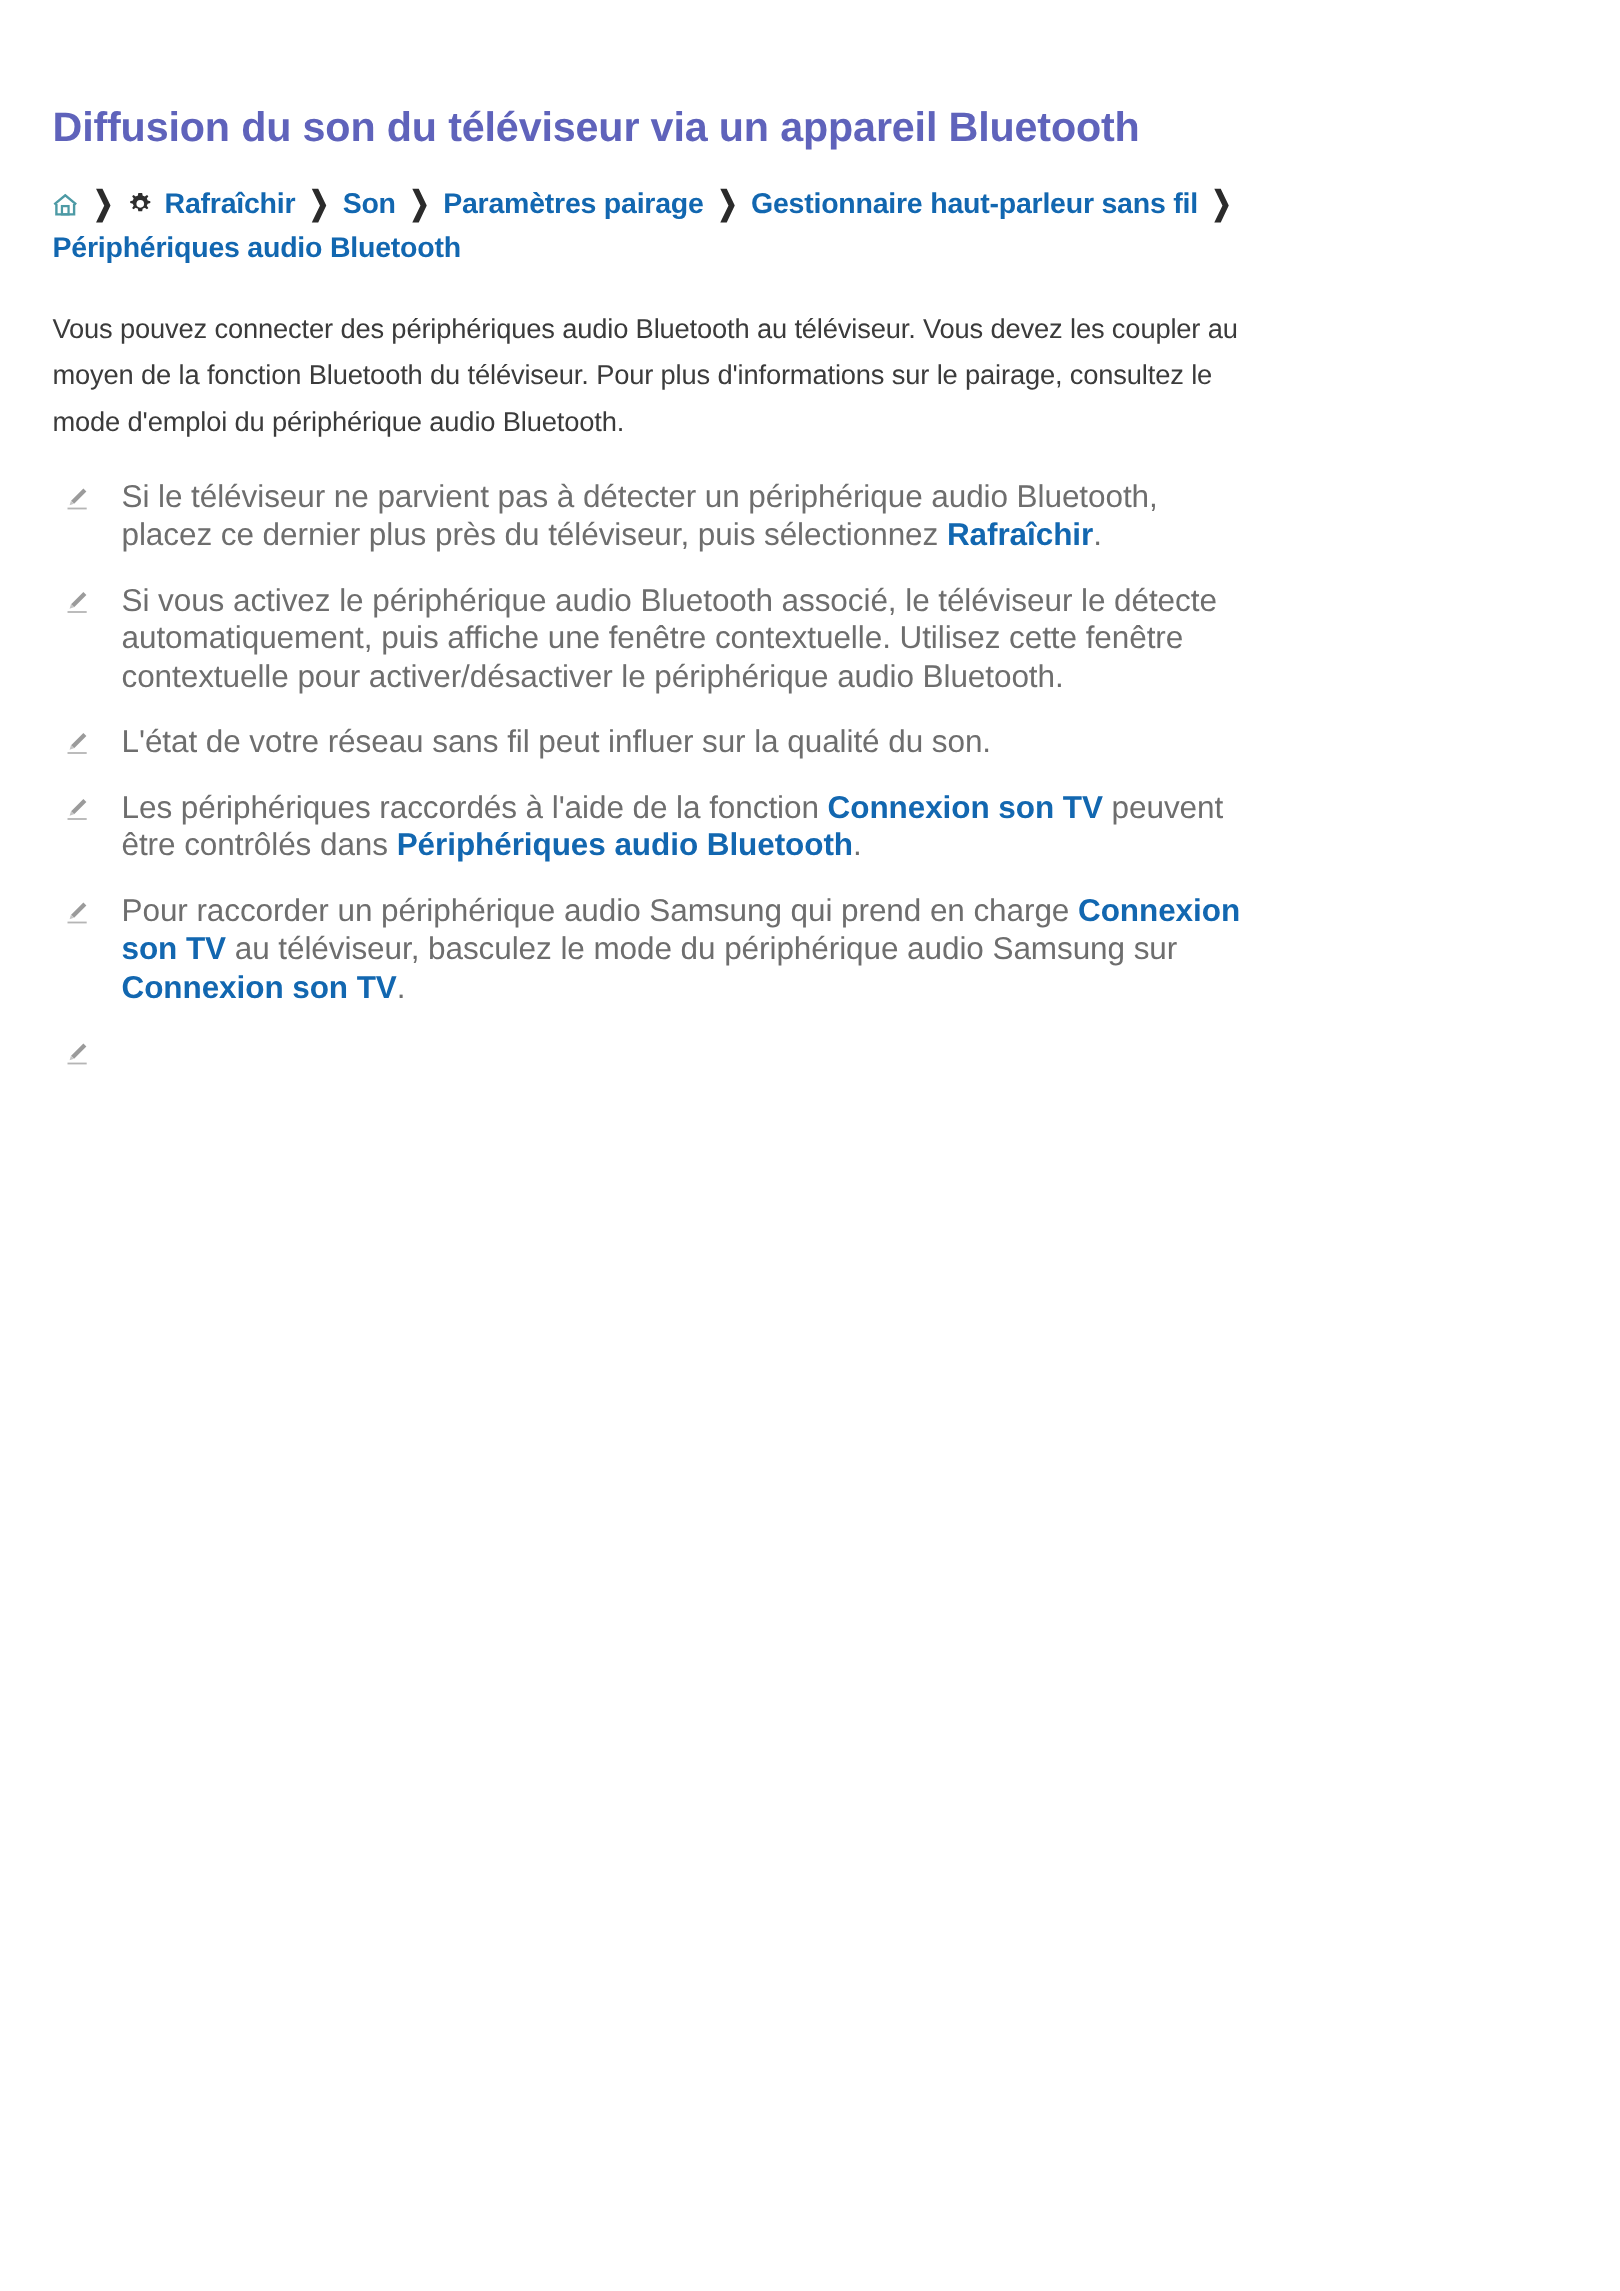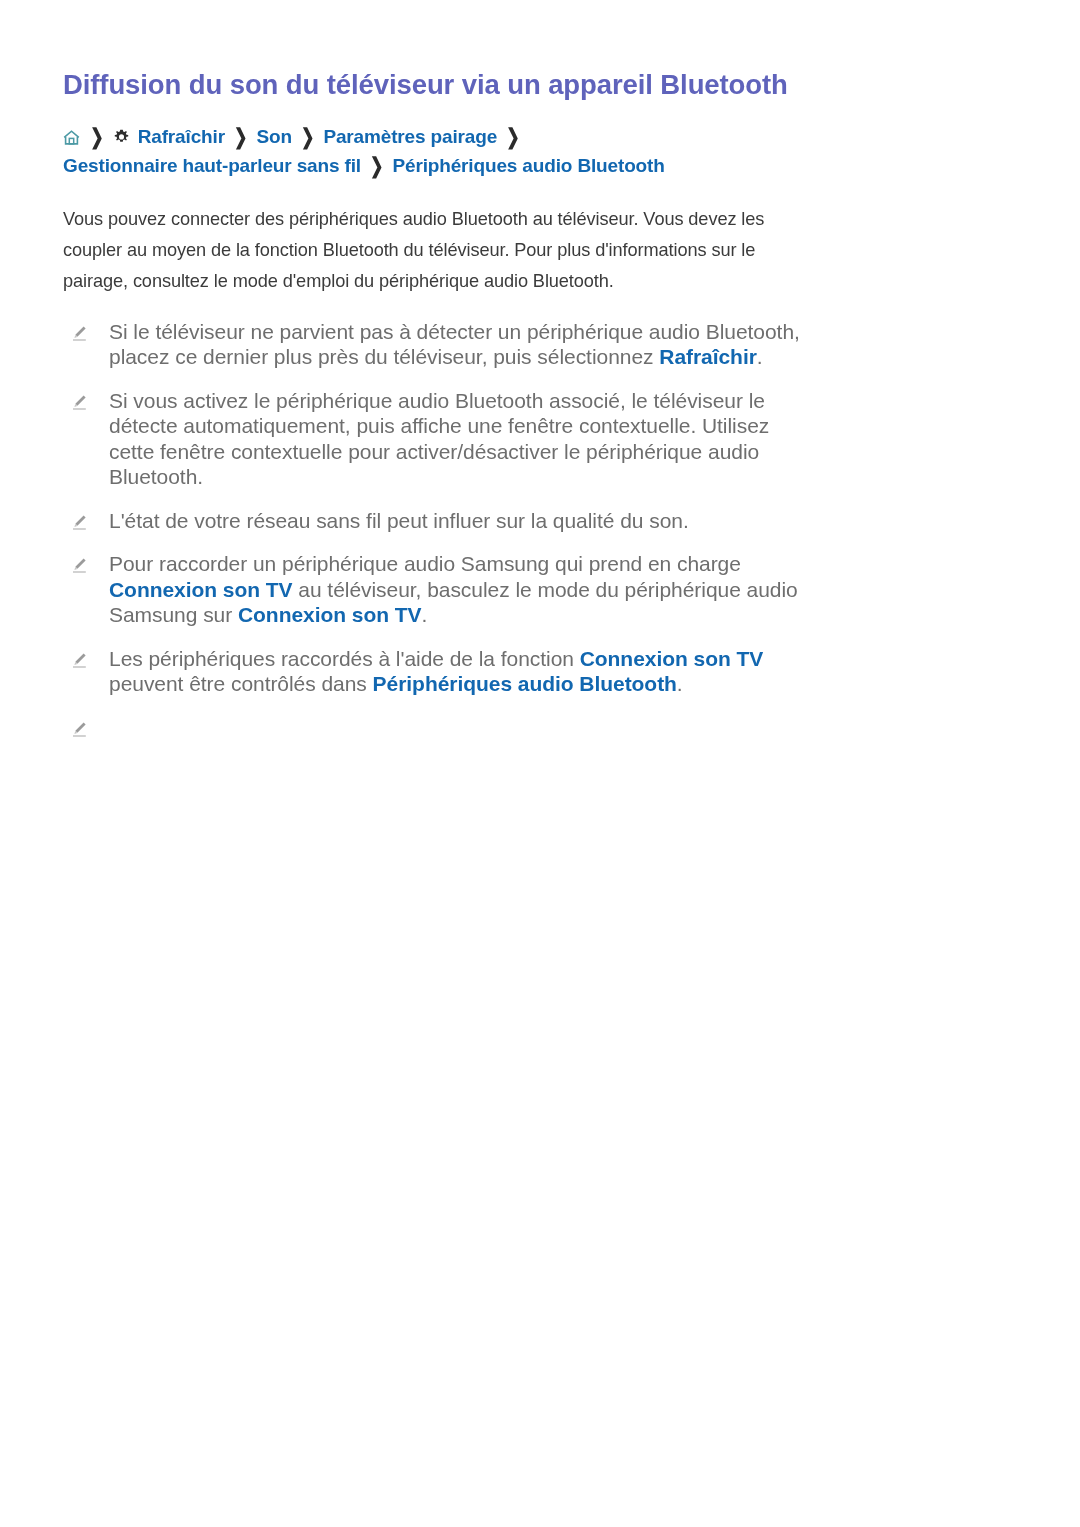--- a/index.html
+++ b/index.html
@@ -12,21 +12,21 @@
     height: 1527px;
     font-family: "Liberation Sans", sans-serif;
     -webkit-font-smoothing: antialiased;
   }
   .page {
     position: relative;
     width: 872px;
     height: 1527px;
     background: #ffffff;
     box-sizing: border-box;
-    padding: 0 63px;
+    padding: 0 35px;
     overflow: hidden;
   }
 
   
   .doc-title {
     margin: 0;
     padding-top: 68px;
     font-size: 27.5px;
     font-weight: 600;
     color: #5f63bb;
@@ -186,36 +186,36 @@
       <span class="note-body"><span>L'état de votre réseau sans fil peut influer sur la qualité du son.</span></span>
     </li>
     <li class="note">
       <span class="pencil">
         <svg viewBox="0 0 17 17" width="17" height="17" aria-hidden="true">
           <path fill="#9b9b9b" d="M12.6 1.6 l2.0 2.0 -8.2 8.2 -2.0-2.0 z"></path>
           <path fill="#c5c5c5" d="M4.3 9.9 l2.0 2.0 -2.9 1.0 z"></path>
           <rect x="2.0" y="14.4" width="12.8" height="1.2" fill="#b5b5b5"></rect>
         </svg>
       </span>
+      <span class="note-body"><span>Les périphériques raccordés à l'aide de la fonction </span><span class="hl">Connexion son TV</span><span> peuvent être contrôlés dans </span><span class="hl">Périphériques audio Bluetooth</span><span>.</span></span>
+    </li>
+    <li class="note">
+      <span class="pencil">
+        <svg viewBox="0 0 17 17" width="17" height="17" aria-hidden="true">
+          <path fill="#9b9b9b" d="M12.6 1.6 l2.0 2.0 -8.2 8.2 -2.0-2.0 z"></path>
+          <path fill="#c5c5c5" d="M4.3 9.9 l2.0 2.0 -2.9 1.0 z"></path>
+          <rect x="2.0" y="14.4" width="12.8" height="1.2" fill="#b5b5b5"></rect>
+        </svg>
+      </span>
       <span class="note-body"><span>Pour raccorder un périphérique audio Samsung qui prend en charge </span><span class="hl">Connexion son TV</span><span> au téléviseur, basculez le mode du périphérique audio Samsung sur </span><span class="hl">Connexion son TV</span><span>.</span></span>
     </li>
     <li class="note">
       <span class="pencil">
         <svg viewBox="0 0 17 17" width="17" height="17" aria-hidden="true">
           <path fill="#9b9b9b" d="M12.6 1.6 l2.0 2.0 -8.2 8.2 -2.0-2.0 z"></path>
           <path fill="#c5c5c5" d="M4.3 9.9 l2.0 2.0 -2.9 1.0 z"></path>
           <rect x="2.0" y="14.4" width="12.8" height="1.2" fill="#b5b5b5"></rect>
         </svg>
       </span>
-      <span class="note-body"><span>Les périphériques raccordés à l'aide de la fonction </span><span class="hl">Connexion son TV</span><span> peuvent être contrôlés dans </span><span class="hl">Périphériques audio Bluetooth</span><span>.</span></span>
-    </li>
-    <li class="note">
-      <span class="pencil">
-        <svg viewBox="0 0 17 17" width="17" height="17" aria-hidden="true">
-          <path fill="#9b9b9b" d="M12.6 1.6 l2.0 2.0 -8.2 8.2 -2.0-2.0 z"></path>
-          <path fill="#c5c5c5" d="M4.3 9.9 l2.0 2.0 -2.9 1.0 z"></path>
-          <rect x="2.0" y="14.4" width="12.8" height="1.2" fill="#b5b5b5"></rect>
-        </svg>
-      </span>
     </li>
   </ul>
 
 </div>
 
 </body></html>

